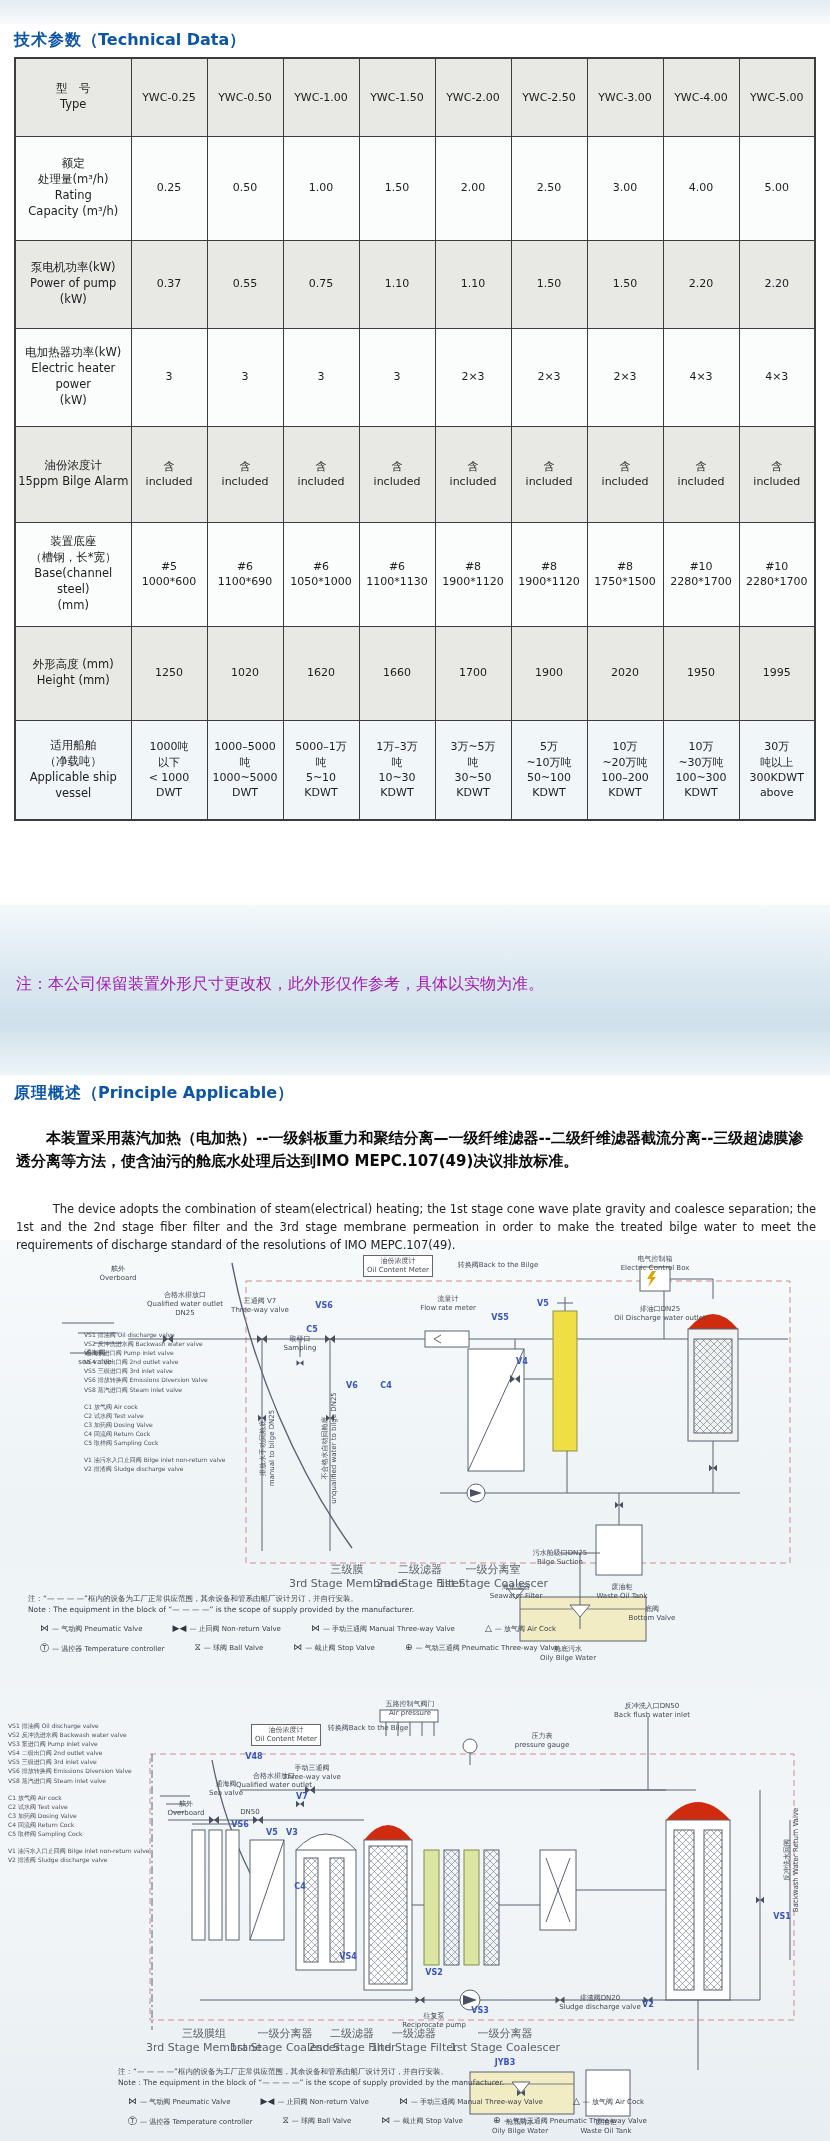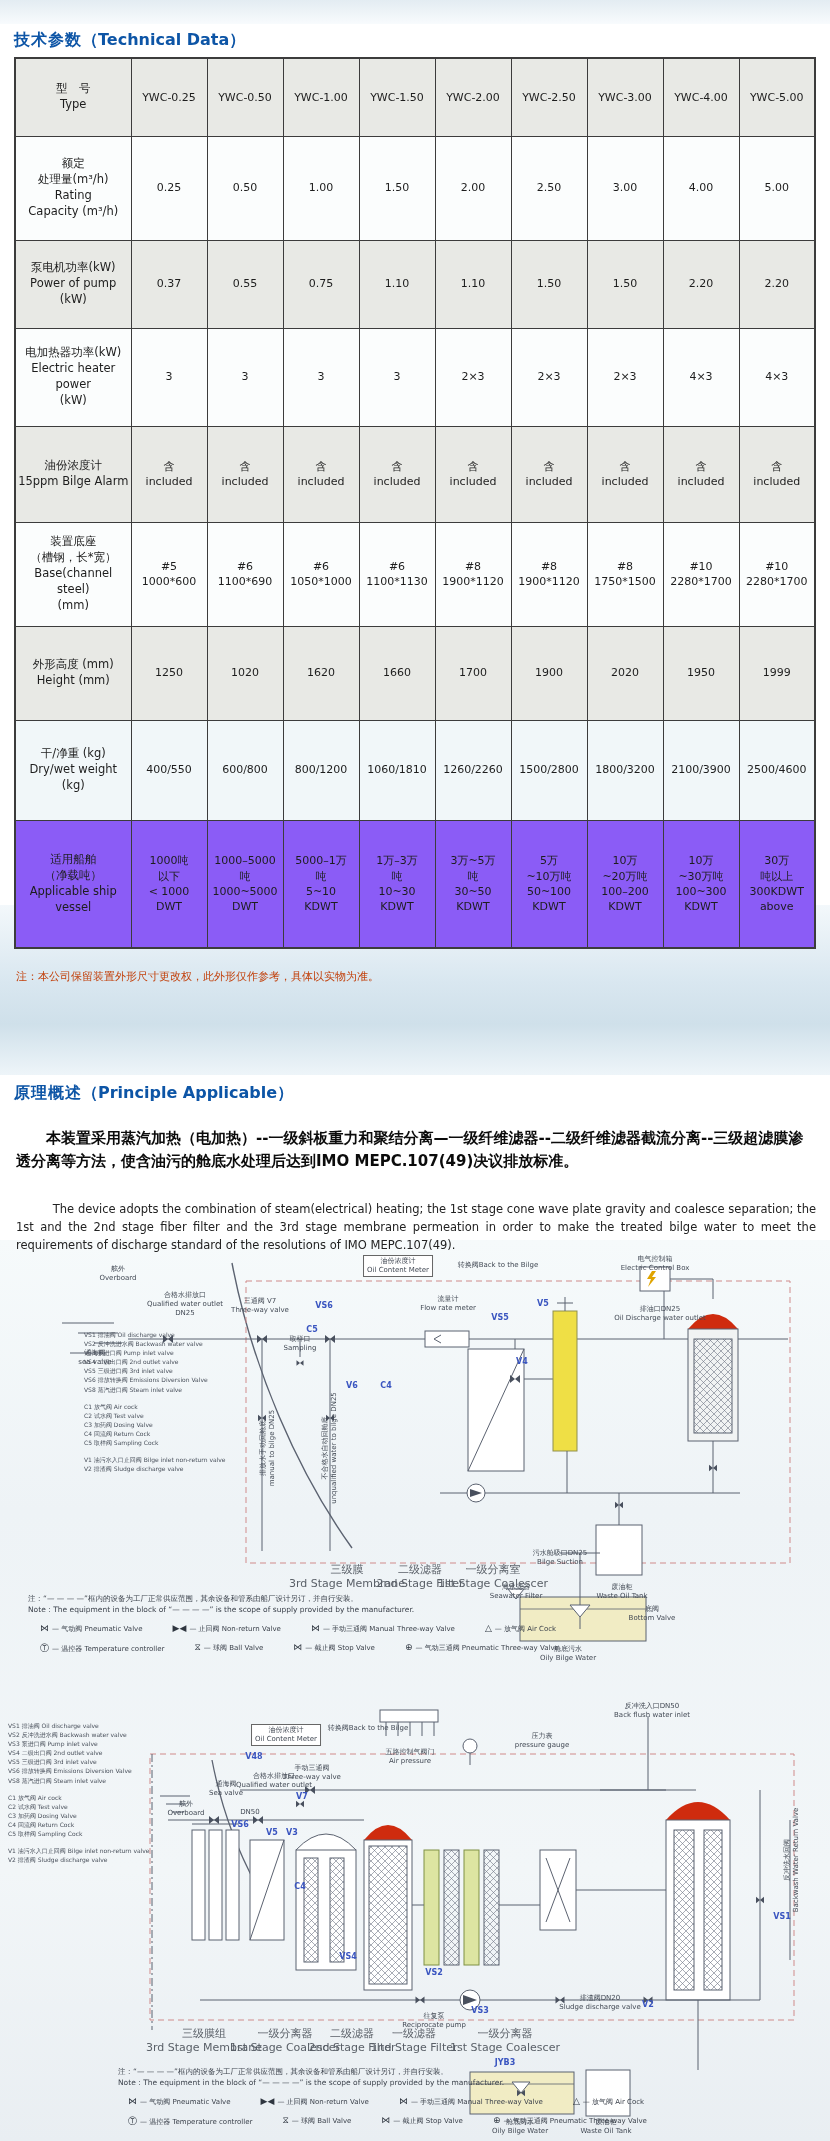--- a/index.html
+++ b/index.html
@@ -26,21 +26,21 @@
   table.spec tr:nth-child(1){height:78px;}
   table.spec tr:nth-child(2){height:104px;border-radius:20px;}
   table.spec tr:nth-child(3){height:88px;}
   table.spec tr:nth-child(4){height:98px;}
   table.spec tr:nth-child(5){height:96px;}
   table.spec tr:nth-child(6){height:104px;}
   table.spec tr:nth-child(7){height:94px;}
   table.spec tr:nth-child(8){height:100px;}
   table.spec tr:nth-child(9){height:128px;}
   
-  .note-zh{position:absolute;left:16px;top:958px;width:800px;font-size:11px;color:#c2410c;}
+  .note-zh{position:absolute;left:16px;top:958px;width:800px;font-size:16px;color:#a21caf;}
   .note-en{position:absolute;left:16px;top:978px;width:806px;font-size:11px;line-height:1.45;color:#222;}
   .desc-zh{position:absolute;left:16px;top:1112px;width:800px;font-size:15px;font-weight:bold;
         color:#0b0b0b;line-height:1.5;text-indent:2em;}
   .desc-en{position:absolute;left:16px;top:1188px;width:800px;font-size:11.5px;color:#222;
         line-height:1.6;text-indent:3.2em;text-align:justify;}
   
   .diagram{position:absolute;left:0;width:830px;}
   #diagram1{top:1253px;height:447px;}
   #diagram2{top:1700px;height:441px;}
   .diagram svg{position:absolute;left:0;top:0;}
@@ -179,34 +179,21 @@
           <td class="rowhead">外形高度 (mm)
 Height (mm)</td>
           <td class="val">1250</td>
           <td class="val">1020</td>
           <td class="val">1620</td>
           <td class="val">1660</td>
           <td class="val">1700</td>
           <td class="val">1900</td>
           <td class="val">2020</td>
           <td class="val">1950</td>
-          <td class="val">1999</td>
-        </tr>
-        <tr>
-          <td class="rowhead">干/净重 (kg)
-Dry/wet weight  (kg)</td>
-          <td class="val">400/550</td>
-          <td class="val">600/800</td>
-          <td class="val">800/1200</td>
-          <td class="val">1060/1810</td>
-          <td class="val">1260/2260</td>
-          <td class="val">1500/2800</td>
-          <td class="val">1800/3200</td>
-          <td class="val">2100/3900</td>
-          <td class="val">2500/4600</td>
+          <td class="val">1995</td>
         </tr>
         <tr>
           <td class="rowhead">适用船舶
 （净载吨）
 Applicable ship
 vessel</td>
           <td class="val">1000吨
 以下
 &lt; 1000
 DWT</td>
@@ -451,21 +438,21 @@
         <use href="#valve2" transform="translate(300,104) scale(0.8)"></use>
         <use href="#valve2" transform="translate(310,90)"></use>
         <use href="#valve2" transform="translate(420,300) scale(0.9)"></use>
         <use href="#valve2" transform="translate(560,300) scale(0.9)"></use>
         <use href="#valve2" transform="translate(648,300) scale(0.9)"></use>
         <use href="#valve2" transform="translate(760,200) scale(0.8)"></use>
         <use href="#valve2" transform="translate(521,393) scale(0.8)"></use>
       </g>
     </svg>
     <div id="d2-labels">
-        <div class="dlabel" style="left: 410px; top: 0px; margin-top: 48px;">五路控制气阀门
+        <div class="dlabel" style="left: 410px; top: 0px;">五路控制气阀门
 Air pressure</div>
         <div class="dlabel" style="left: 652px; top: 2px;">反冲洗入口DN50
 Back flush water inlet</div>
         <div class="dlabel" style="left: 497px; top: 32px; margin-left: 45px;">压力表
 pressure gauge</div>
         <div class="dlabel box" style="left: 286px; top: 24px;">油份浓度计
 Oil Content Meter</div>
         <div class="dlabel" style="left: 368px; top: 24px;">转换阀Back to the Bilge</div>
         <div class="dlabel" style="left: 186px; top: 100px;">舷外
 Overboard</div>

